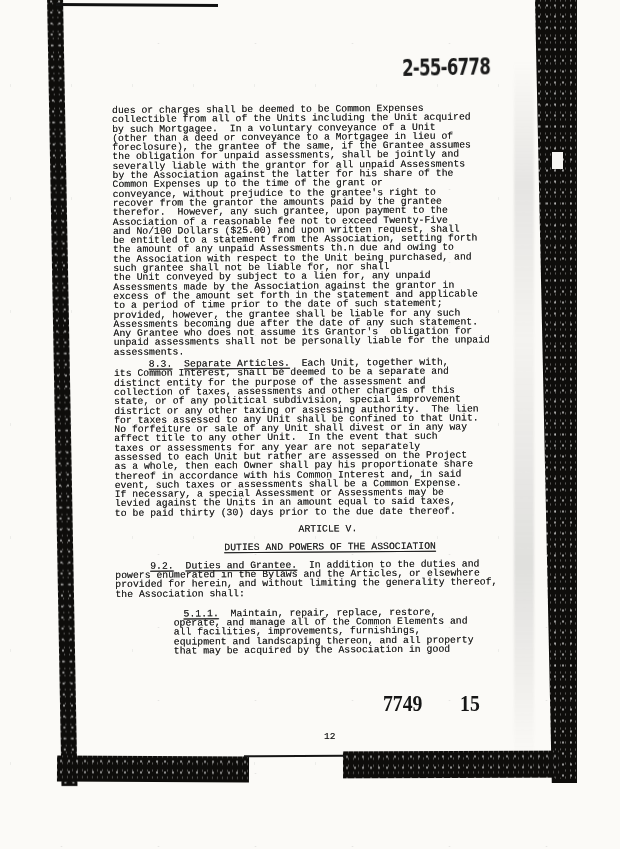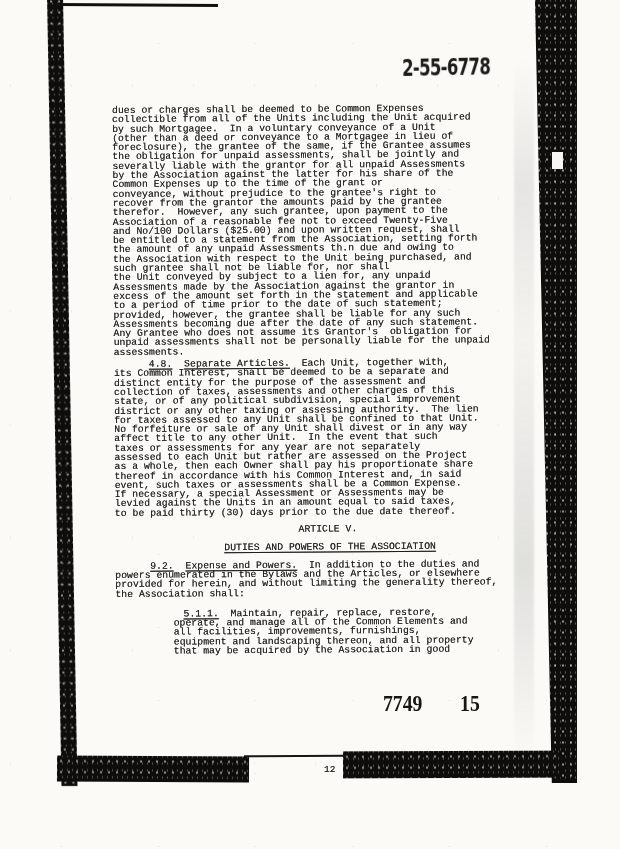--- a/index.html
+++ b/index.html
@@ -80,21 +80,21 @@
   }
   .stamp{
     position:absolute;left:383px;top:690px;
     font-family:"Liberation Serif","DejaVu Serif",serif;font-weight:600;font-size:24px;
     color:#161616;transform:scaleX(.82);transform-origin:left top;
     filter:blur(.2px);
   }
   .stamp-page{margin-left:40px;}
   .page-number{
     position:absolute;left:324px;top:731px;
-    font-size:9.5px;color:#222;text-shadow:0 0 .5px rgba(40,40,40,.7);margin-top:33px;
+    font-size:9.5px;color:#222;text-shadow:0 0 .5px rgba(40,40,40,.7);
   }
 </style>
 </head>
 <body>
 
 <div id="page" data-name="scanned-document-page">
 
   <div class="left-bar ink" data-name="scan-artifact-left-bar"></div>
   <div class="top-line" data-name="scan-artifact-top-line"></div>
   <div class="right-strip ink" data-name="scan-artifact-right-strip">
@@ -132,21 +132,21 @@
         <div class="tline" data-name="text-line">Assessments made by the Association against the grantor in</div>
         <div class="tline" data-name="text-line">excess of the amount set forth in the statement and applicable</div>
         <div class="tline" data-name="text-line">to a period of time prior to the date of such statement;</div>
         <div class="tline" data-name="text-line">provided, however, the grantee shall be liable for any such</div>
         <div class="tline" data-name="text-line">Assessments becoming due after the date of any such statement.</div>
         <div class="tline" data-name="text-line">Any Grantee who does not assume its Grantor's  obligation for</div>
         <div class="tline" data-name="text-line">unpaid assessments shall not be personally liable for the unpaid</div>
         <div class="tline" data-name="text-line">assessments.</div>
       </div>
       <div class="tblock paragraph-indent" data-name="section-4-8-paragraph">
-        <div class="tline" data-name="text-line"><span class="u" data-name="underlined-text">4.8.</span><span data-name="text-segment">  </span><span class="u" data-name="underlined-text">Separate Articles.</span><span data-name="text-segment">  Each Unit, together with,</span></div>
+        <div class="tline" data-name="text-line"><span class="u" data-name="underlined-text">8.3.</span><span data-name="text-segment">  </span><span class="u" data-name="underlined-text">Separate Articles.</span><span data-name="text-segment">  Each Unit, together with,</span></div>
         <div class="tline" data-name="text-line">its Common Interest, shall be deemed to be a separate and</div>
         <div class="tline" data-name="text-line">distinct entity for the purpose of the assessment and</div>
         <div class="tline" data-name="text-line">collection of taxes, assessments and other charges of this</div>
         <div class="tline" data-name="text-line">state, or of any political subdivision, special improvement</div>
         <div class="tline" data-name="text-line">district or any other taxing or assessing authority.  The lien</div>
         <div class="tline" data-name="text-line">for taxes assessed to any Unit shall be confined to that Unit.</div>
         <div class="tline" data-name="text-line">No forfeiture or sale of any Unit shall divest or in any way</div>
         <div class="tline" data-name="text-line">affect title to any other Unit.  In the event that such</div>
         <div class="tline" data-name="text-line">taxes or assessments for any year are not separately</div>
         <div class="tline" data-name="text-line">assessed to each Unit but rather are assessed on the Project</div>
@@ -157,21 +157,21 @@
         <div class="tline" data-name="text-line">levied against the Units in an amount equal to said taxes,</div>
         <div class="tline" data-name="text-line">to be paid thirty (30) days prior to the due date thereof.</div>
       </div>
       <div class="tblock heading-center" data-name="article-v-heading">
         <div class="tline" data-name="text-line">ARTICLE V.</div>
       </div>
       <div class="tblock heading-center-u" data-name="duties-powers-heading">
         <div class="tline" data-name="text-line">DUTIES AND POWERS OF THE ASSOCIATION</div>
       </div>
       <div class="tblock paragraph-indent" data-name="section-5-1-paragraph">
-        <div class="tline" data-name="text-line"><span class="u" data-name="underlined-text">9.2.</span><span data-name="text-segment">  </span><span class="u" data-name="underlined-text">Expense and Powers.</span><span data-name="text-segment">  In addition to the duties and</span></div>
+        <div class="tline" data-name="text-line"><span class="u" data-name="underlined-text">9.2.</span><span data-name="text-segment">  </span><span class="u" data-name="underlined-text">Duties and Grantee.</span><span data-name="text-segment">  In addition to the duties and</span></div>
         <div class="tline" data-name="text-line">powers enumerated in the Bylaws and the Articles, or elsewhere</div>
         <div class="tline" data-name="text-line">provided for herein, and without limiting the generality thereof,</div>
         <div class="tline" data-name="text-line">the Association shall:</div>
       </div>
       <div class="tblock subparagraph" data-name="section-5-1-1-subparagraph">
         <div class="tline" data-name="text-line"><span class="u" data-name="underlined-text">5.1.1.</span><span data-name="text-segment">  Maintain, repair, replace, restore,</span></div>
         <div class="tline" data-name="text-line">operate, and manage all of the Common Elements and</div>
         <div class="tline" data-name="text-line">all facilities, improvements, furnishings,</div>
         <div class="tline" data-name="text-line">equipment and landscaping thereon, and all property</div>
         <div class="tline" data-name="text-line">that may be acquired by the Association in good</div>

